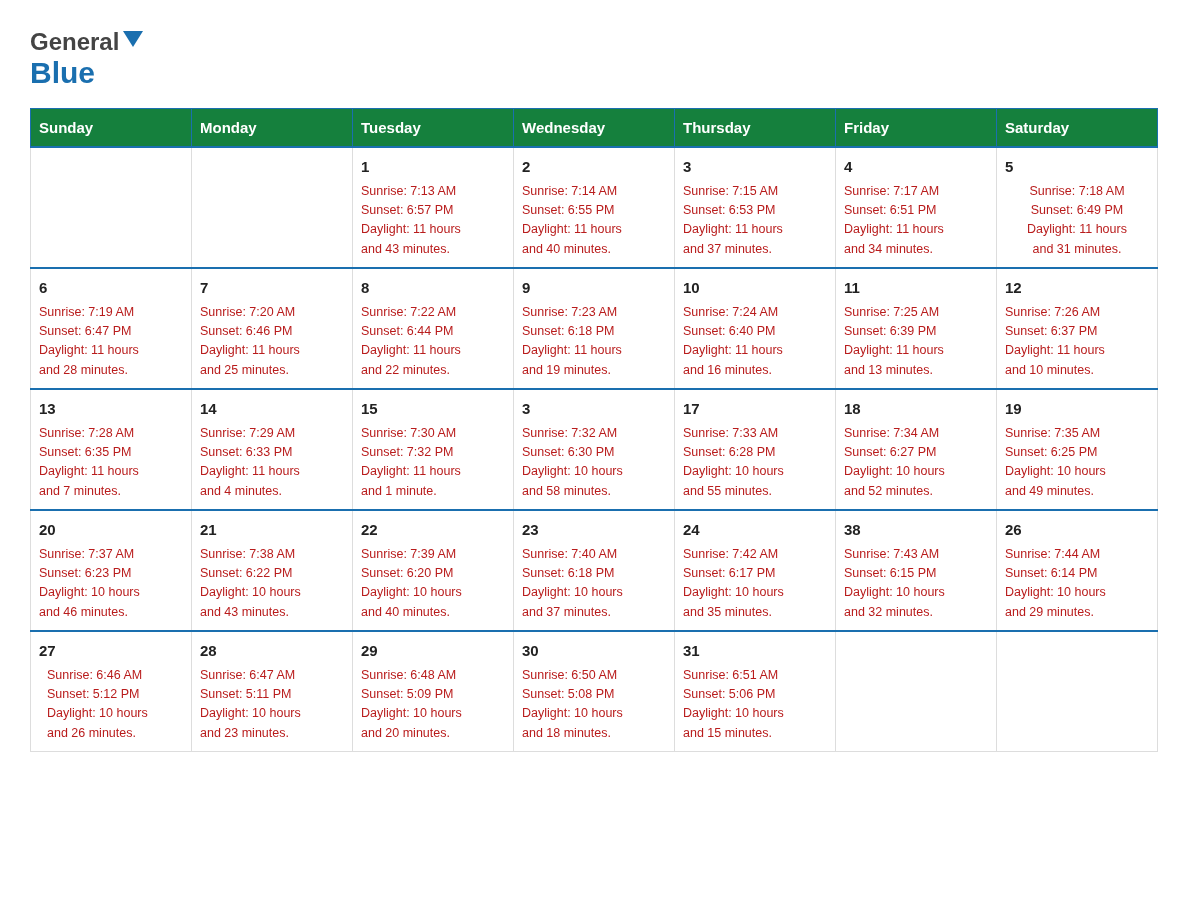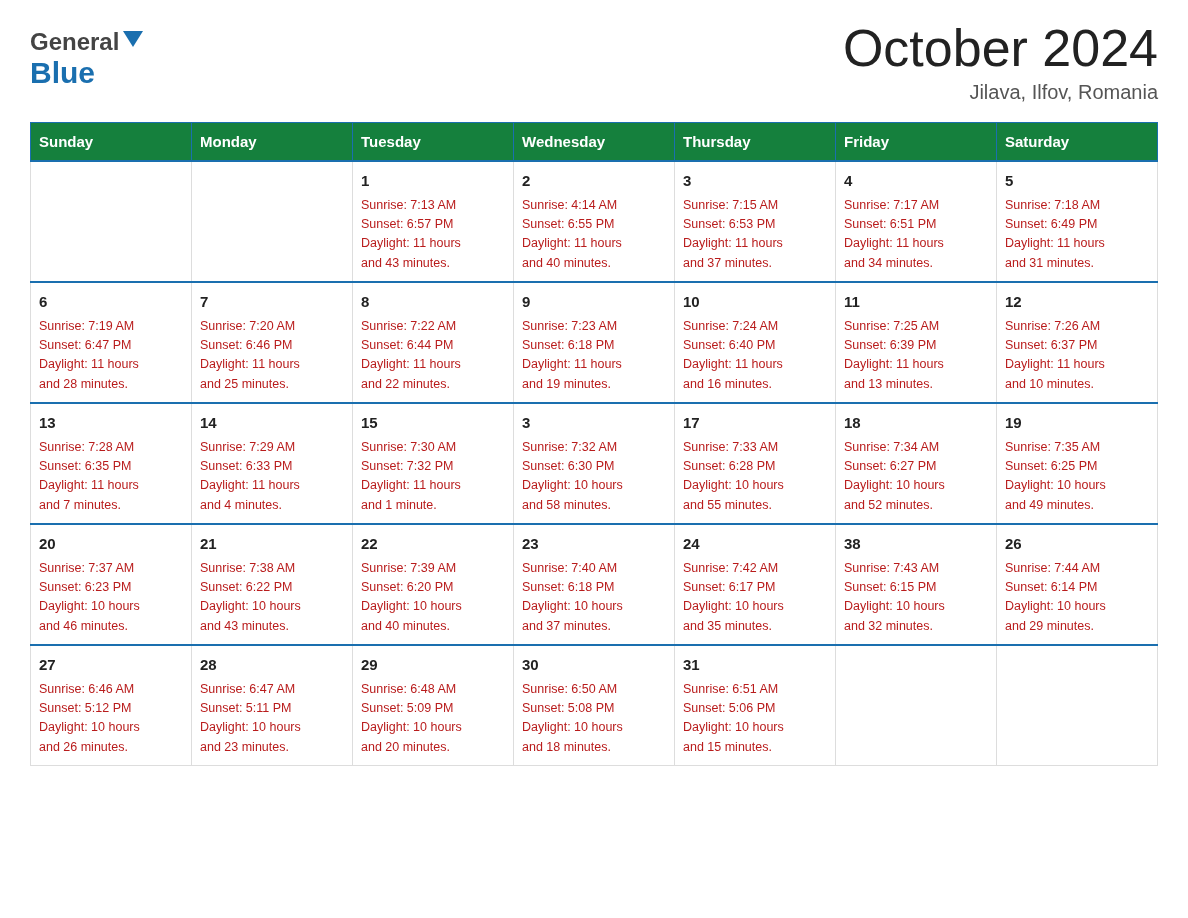--- a/index.html
+++ b/index.html
@@ -128,24 +128,20 @@
       <span class="logo-text-general">General</span>
       <span class="logo-arrow">
         <svg width="20" height="20" viewBox="0 0 20 20">
           <polygon points="0,0 20,0 10,16" fill="#1a6faf"></polygon>
         </svg>
       </span>
     </div>
     <div>
       <span class="logo-text-blue">Blue</span>
     </div>
-  </div>
-  <div class="title-section">
-    <div class="month-title">October 2024</div>
-    <div class="location">Jilava, Ilfov, Romania</div>
   </div>
 </div>
 
 <table class="calendar">
   <thead>
     <tr>
       <th>Sunday</th>
       <th>Monday</th>
       <th>Tuesday</th>
       <th>Wednesday</th>
@@ -160,42 +156,42 @@
         <td class="empty-cell">&nbsp;</td>
         <td>
           <span class="day-number">1</span>
           <div class="day-info" style="white-space: pre-line;">Sunrise: 7:13 AM
 Sunset: 6:57 PM
 Daylight: 11 hours
 and 43 minutes.</div>
         </td>
         <td>
           <span class="day-number">2</span>
-          <div class="day-info" style="white-space: pre-line;">Sunrise: 4:14 AM
+          <div class="day-info" style="white-space: pre-line;">Sunrise: 7:14 AM
 Sunset: 6:55 PM
 Daylight: 11 hours
 and 40 minutes.</div>
         </td>
         <td>
           <span class="day-number">3</span>
           <div class="day-info" style="white-space: pre-line;">Sunrise: 7:15 AM
 Sunset: 6:53 PM
 Daylight: 11 hours
 and 37 minutes.</div>
         </td>
         <td>
           <span class="day-number">4</span>
           <div class="day-info" style="white-space: pre-line;">Sunrise: 7:17 AM
 Sunset: 6:51 PM
 Daylight: 11 hours
 and 34 minutes.</div>
         </td>
         <td>
           <span class="day-number">5</span>
-          <div class="day-info" style="white-space: pre-line;">Sunrise: 7:18 AM
+          <div class="day-info" style="white-space: pre-line; text-align: center;">Sunrise: 7:18 AM
 Sunset: 6:49 PM
 Daylight: 11 hours
 and 31 minutes.</div>
         </td>
       </tr>
       <tr>
         <td>
           <span class="day-number">6</span>
           <div class="day-info" style="white-space: pre-line;">Sunrise: 7:19 AM
 Sunset: 6:47 PM
@@ -343,21 +339,21 @@
           <span class="day-number">26</span>
           <div class="day-info" style="white-space: pre-line;">Sunrise: 7:44 AM
 Sunset: 6:14 PM
 Daylight: 10 hours
 and 29 minutes.</div>
         </td>
       </tr>
       <tr>
         <td>
           <span class="day-number">27</span>
-          <div class="day-info" style="white-space: pre-line;">Sunrise: 6:46 AM
+          <div class="day-info" style="white-space: pre-line; margin-left: 8px;">Sunrise: 6:46 AM
 Sunset: 5:12 PM
 Daylight: 10 hours
 and 26 minutes.</div>
         </td>
         <td>
           <span class="day-number">28</span>
           <div class="day-info" style="white-space: pre-line;">Sunrise: 6:47 AM
 Sunset: 5:11 PM
 Daylight: 10 hours
 and 23 minutes.</div>

